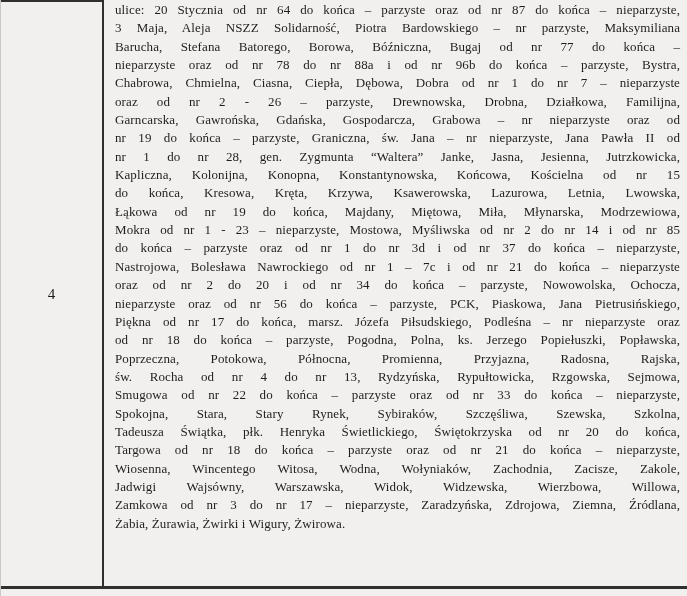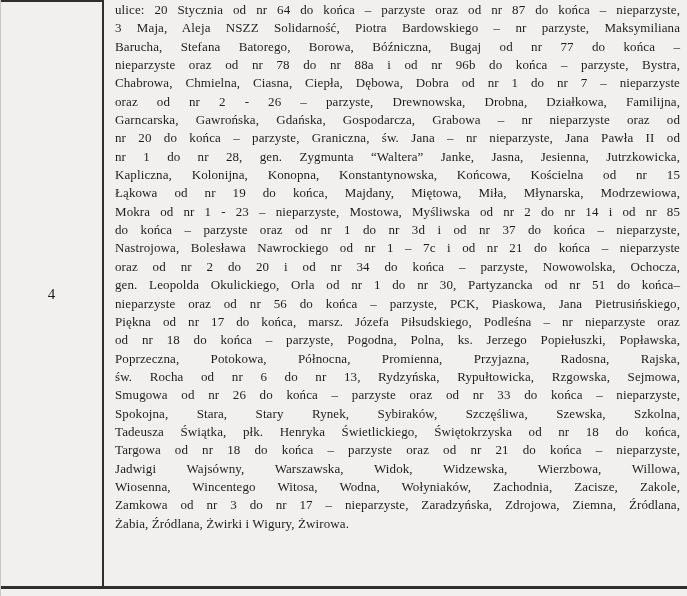--- a/index.html
+++ b/index.html
@@ -62,37 +62,37 @@
       <span>4</span>
     </div>
     <div class="cell-streets">
     <div class="street-line">ulice: 20 Stycznia od nr 64 do końca – parzyste oraz od nr 87 do końca – nieparzyste,</div>
         <div class="street-line">3 Maja, Aleja NSZZ Solidarność, Piotra Bardowskiego – nr parzyste, Maksymiliana</div>
         <div class="street-line">Barucha, Stefana Batorego, Borowa, Bóźniczna, Bugaj od nr 77 do końca –</div>
         <div class="street-line">nieparzyste oraz od nr 78 do nr 88a i od nr 96b do końca – parzyste, Bystra,</div>
         <div class="street-line">Chabrowa, Chmielna, Ciasna, Ciepła, Dębowa, Dobra od nr 1 do nr 7 – nieparzyste</div>
         <div class="street-line">oraz od nr 2 - 26 – parzyste, Drewnowska, Drobna, Działkowa, Familijna,</div>
         <div class="street-line">Garncarska, Gawrońska, Gdańska, Gospodarcza, Grabowa – nr nieparzyste oraz od</div>
-        <div class="street-line">nr 20 do końca – parzyste, Graniczna, św. Jana – nr nieparzyste, Jana Pawła II od</div>
+        <div class="street-line">nr 19 do końca – parzyste, Graniczna, św. Jana – nr nieparzyste, Jana Pawła II od</div>
         <div class="street-line">nr 1 do nr 28, gen. Zygmunta “Waltera” Janke, Jasna, Jesienna, Jutrzkowicka,</div>
         <div class="street-line">Kapliczna, Kolonijna, Konopna, Konstantynowska, Końcowa, Kościelna od nr 15</div>
+        <div class="street-line">do końca, Kresowa, Kręta, Krzywa, Ksawerowska, Lazurowa, Letnia, Lwowska,</div>
         <div class="street-line">Łąkowa od nr 19 do końca, Majdany, Miętowa, Miła, Młynarska, Modrzewiowa,</div>
         <div class="street-line">Mokra od nr 1 - 23 – nieparzyste, Mostowa, Myśliwska od nr 2 do nr 14 i od nr 85</div>
         <div class="street-line">do końca – parzyste oraz od nr 1 do nr 3d i od nr 37 do końca – nieparzyste,</div>
         <div class="street-line">Nastrojowa, Bolesława Nawrockiego od nr 1 – 7c i od nr 21 do końca – nieparzyste</div>
         <div class="street-line">oraz od nr 2 do 20 i od nr 34 do końca – parzyste, Nowowolska, Ochocza,</div>
-        <div class="street-line">gen. Leopolda Okulickiego, Orla od nr 1 do nr 30, Partyzancka od nr 51 do końca–</div>
         <div class="street-line">nieparzyste oraz od nr 56 do końca – parzyste, PCK, Piaskowa, Jana Pietrusińskiego,</div>
         <div class="street-line">Piękna od nr 17 do końca, marsz. Józefa Piłsudskiego, Podleśna – nr nieparzyste oraz</div>
         <div class="street-line">od nr 18 do końca – parzyste, Pogodna, Polna, ks. Jerzego Popiełuszki, Popławska,</div>
         <div class="street-line">Poprzeczna, Potokowa, Północna, Promienna, Przyjazna, Radosna, Rajska,</div>
-        <div class="street-line">św. Rocha od nr 6 do nr 13, Rydzyńska, Rypułtowicka, Rzgowska, Sejmowa,</div>
-        <div class="street-line">Smugowa od nr 26 do końca – parzyste oraz od nr 33 do końca – nieparzyste,</div>
+        <div class="street-line">św. Rocha od nr 4 do nr 13, Rydzyńska, Rypułtowicka, Rzgowska, Sejmowa,</div>
+        <div class="street-line">Smugowa od nr 22 do końca – parzyste oraz od nr 33 do końca – nieparzyste,</div>
         <div class="street-line">Spokojna, Stara, Stary Rynek, Sybiraków, Szczęśliwa, Szewska, Szkolna,</div>
-        <div class="street-line">Tadeusza Świątka, płk. Henryka Świetlickiego, Świętokrzyska od nr 18 do końca,</div>
+        <div class="street-line">Tadeusza Świątka, płk. Henryka Świetlickiego, Świętokrzyska od nr 20 do końca,</div>
         <div class="street-line">Targowa od nr 18 do końca – parzyste oraz od nr 21 do końca – nieparzyste,</div>
+        <div class="street-line">Wiosenna, Wincentego Witosa, Wodna, Wołyniaków, Zachodnia, Zacisze, Zakole,</div>
         <div class="street-line">Jadwigi Wajsówny, Warszawska, Widok, Widzewska, Wierzbowa, Willowa,</div>
-        <div class="street-line">Wiosenna, Wincentego Witosa, Wodna, Wołyniaków, Zachodnia, Zacisze, Zakole,</div>
         <div class="street-line">Zamkowa od nr 3 do nr 17 – nieparzyste, Zaradzyńska, Zdrojowa, Ziemna, Źródlana,</div>
-        <div class="street-line">Żabia, Źródlana, Żwirki i Wigury, Żwirowa.</div>
+        <div class="street-line">Żabia, Żurawia, Żwirki i Wigury, Żwirowa.</div>
       </div>
   </div>
 </div>
 
 </body></html>

